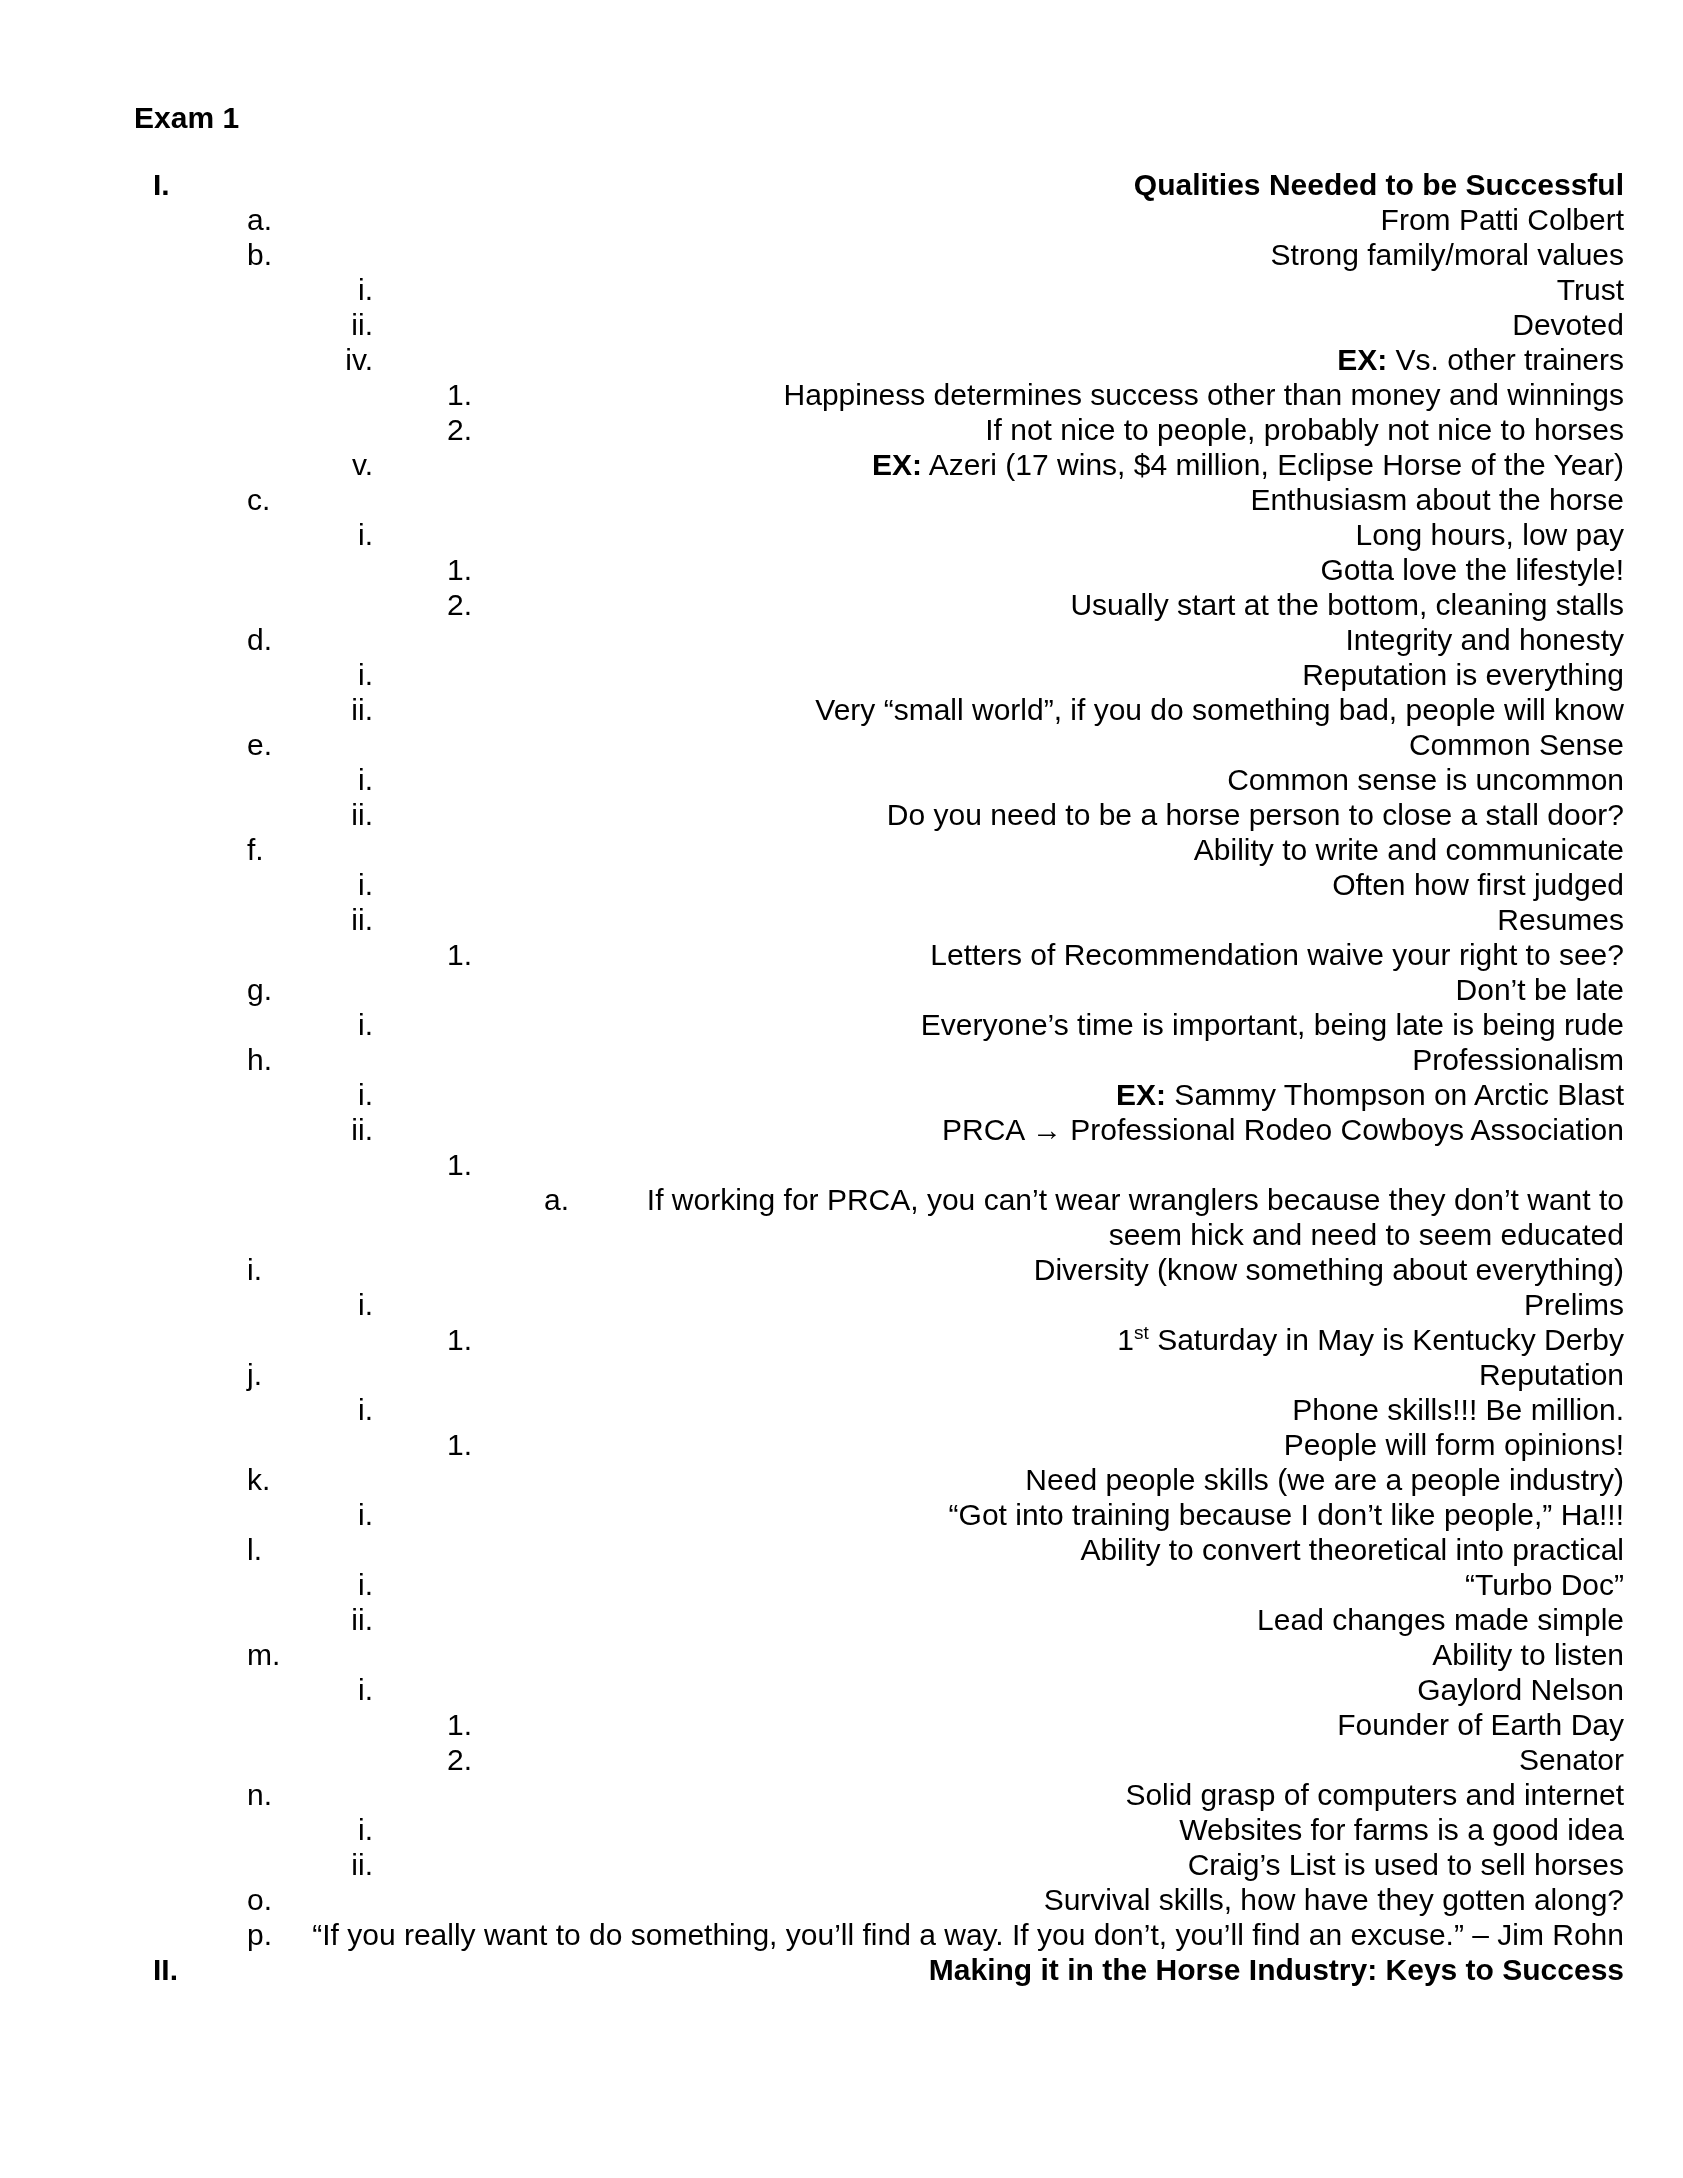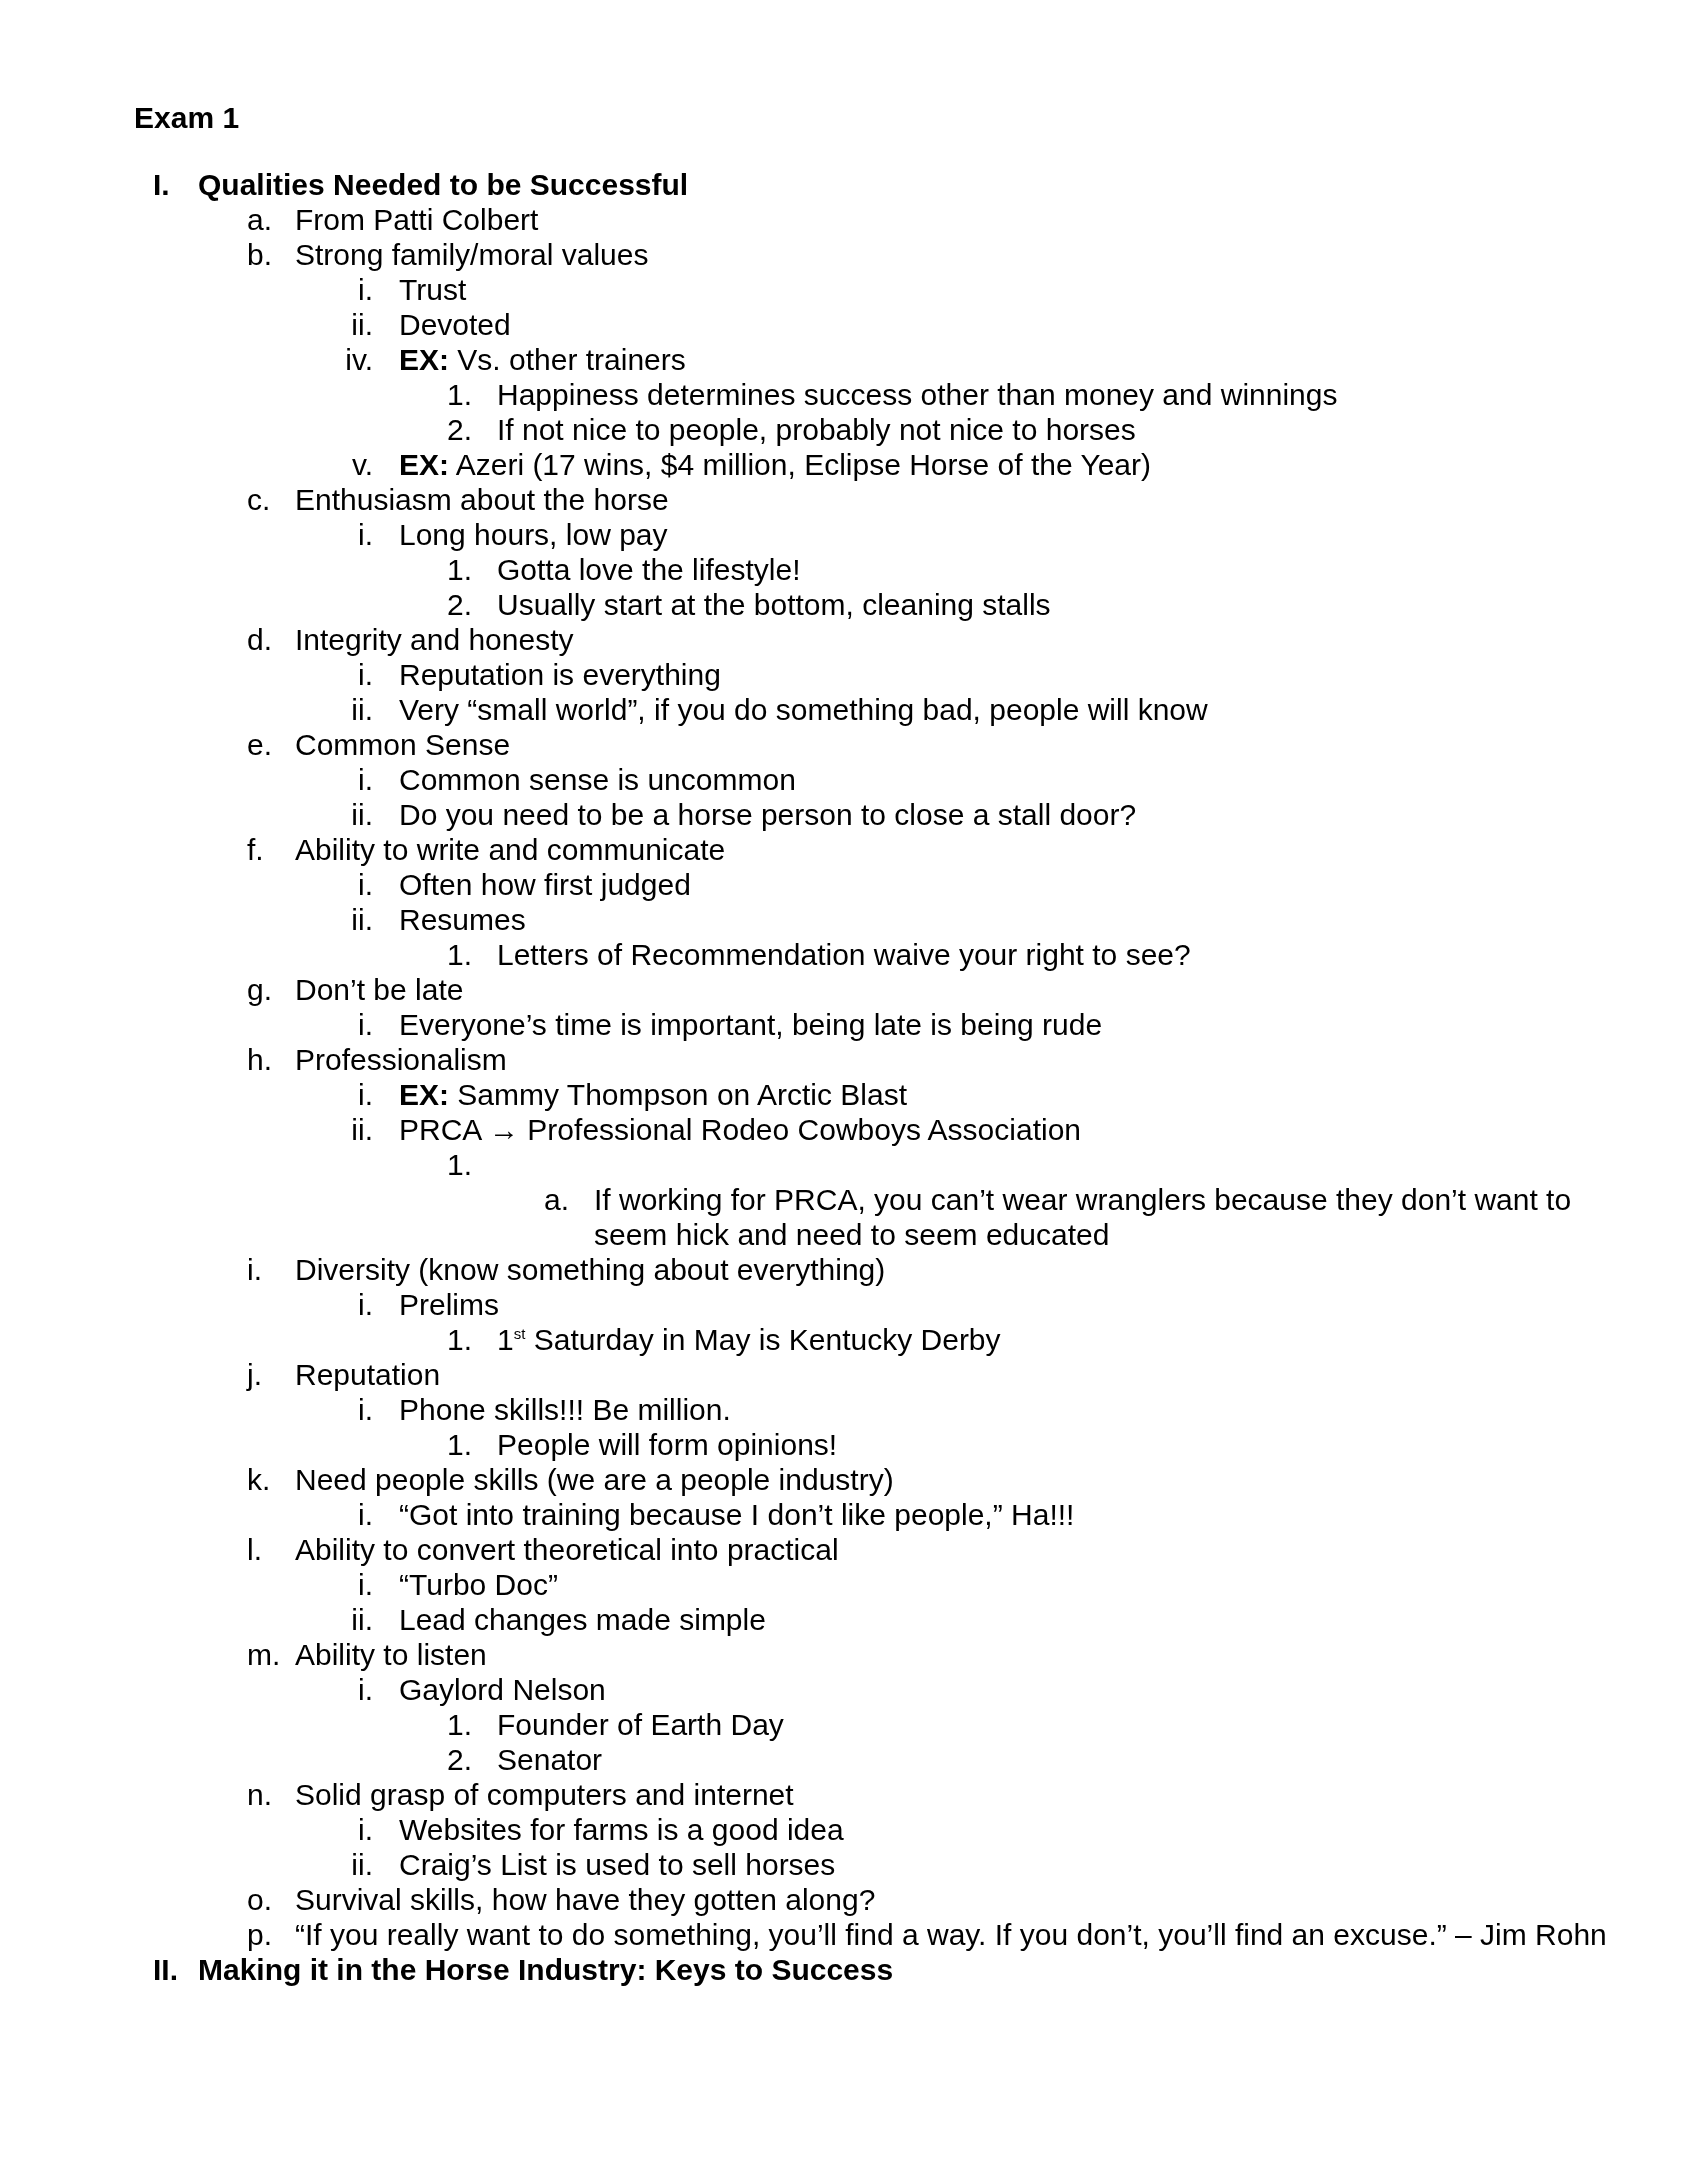--- a/index.html
+++ b/index.html
@@ -28,34 +28,34 @@
     font-weight: 700;
     line-height: 35px;
   }
   .row {
     display: flex;
     align-items: flex-start;
     line-height: 35px;
   }
   .row.bold { font-weight: 700; }
   .marker { flex-shrink: 0; }
-  .content { flex: 1 1 auto; }
+  .content { flex: 1 1 auto; text-align: right; }
   .l0 { padding-left: 153px; }
   .l0 .marker { width: 45px; }
   .l1 { padding-left: 247px; }
   .l1 .marker { width: 48px; }
   .l2 { padding-left: 322px; }
   .l2 .marker { width: 51px; text-align: right; margin-right: 26px; }
   .l3 { padding-left: 447px; }
   .l3 .marker { width: 50px; }
   .l4 { padding-left: 544px; }
   .l4 .marker { width: 50px; }
   .content b { font-weight: 700; margin-top: 21px; }
   .content sup {
-    font-size: 15px;
+    font-size: 19px;
     line-height: 0;
     vertical-align: super;
   }
 </style>
 </head>
 <body>
 
 <div class="page">
   <div class="doc-title">Exam 1</div>
   <div>

